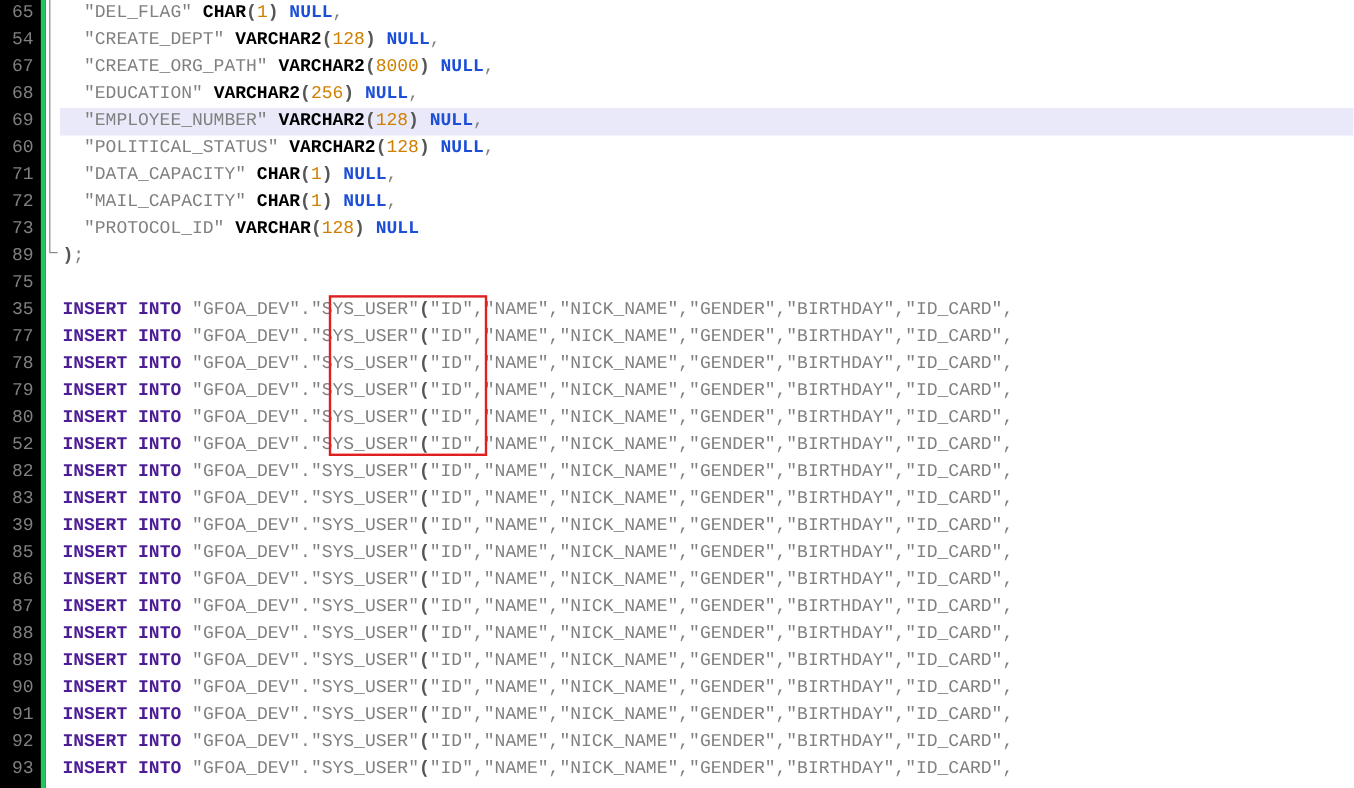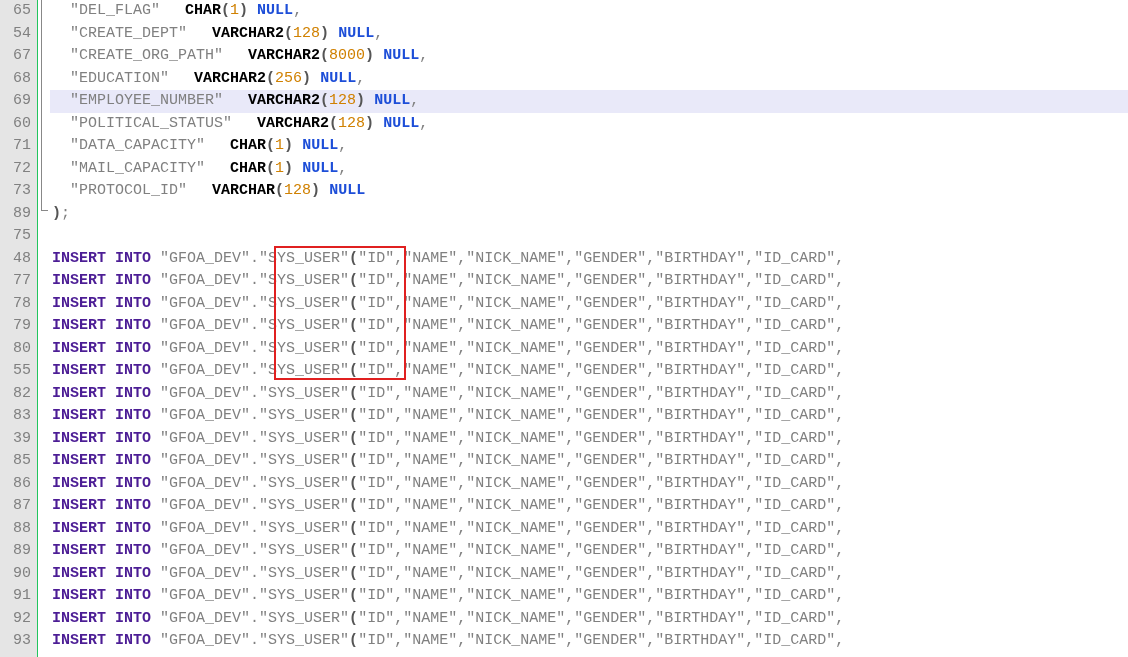--- a/index.html
+++ b/index.html
@@ -11,22 +11,22 @@
   overflow: hidden;
   width: 1128px;
   height: 657px;
   position: relative;
 }
 .editor {
   display: flex;
   height: 100%;
 }
 .gutter {
-  background: #e5e5e5;
-  border-right: 1px solid #22c55e;
+  background: #000000;
+  border-right: 4px solid #22c55e;
   text-align: right;
   padding: 0 6px;
   color: #808080;
   user-select: none;
   flex: 0 0 auto;
   min-width: 38px;
 }
 .gutter .ln { height: 22.5px; line-height: 22.5px; }
 .fold-col {
   flex: 0 0 12px;
@@ -56,21 +56,21 @@
   height: 22.5px;
   line-height: 22.5px;
   padding-left: 2px;
 }
 .hl { background: #e9e9f9; }
 .kw { color: #4c1d95; font-weight: bold; }
 .str { color: #808080; }
 .paren { color: #555; font-weight: bold; }
 .num { color: #d08000; }
 .nul { color: #1d4ed8; font-weight: bold; }
-.typ { color: #000; font-weight: bold; margin-left: 16px; }
+.typ { color: #000; font-weight: bold; }
 .pun { color: #808080; }
 .indent { display: inline-block; width: 18px; }
 .redbox {
   position: absolute;
   border: 2px solid #e02020;
   pointer-events: none;
 }
 </style>
 </head>
 <body>
@@ -81,26 +81,26 @@
       <div class="ln">54</div>
       <div class="ln">67</div>
       <div class="ln">68</div>
       <div class="ln">69</div>
       <div class="ln">60</div>
       <div class="ln">71</div>
       <div class="ln">72</div>
       <div class="ln">73</div>
       <div class="ln">89</div>
       <div class="ln">75</div>
-      <div class="ln">48</div>
+      <div class="ln">35</div>
       <div class="ln">77</div>
       <div class="ln">78</div>
       <div class="ln">79</div>
       <div class="ln">80</div>
-      <div class="ln">55</div>
+      <div class="ln">52</div>
       <div class="ln">82</div>
       <div class="ln">83</div>
       <div class="ln">39</div>
       <div class="ln">85</div>
       <div class="ln">86</div>
       <div class="ln">87</div>
       <div class="ln">88</div>
       <div class="ln">89</div>
       <div class="ln">90</div>
       <div class="ln">91</div>

